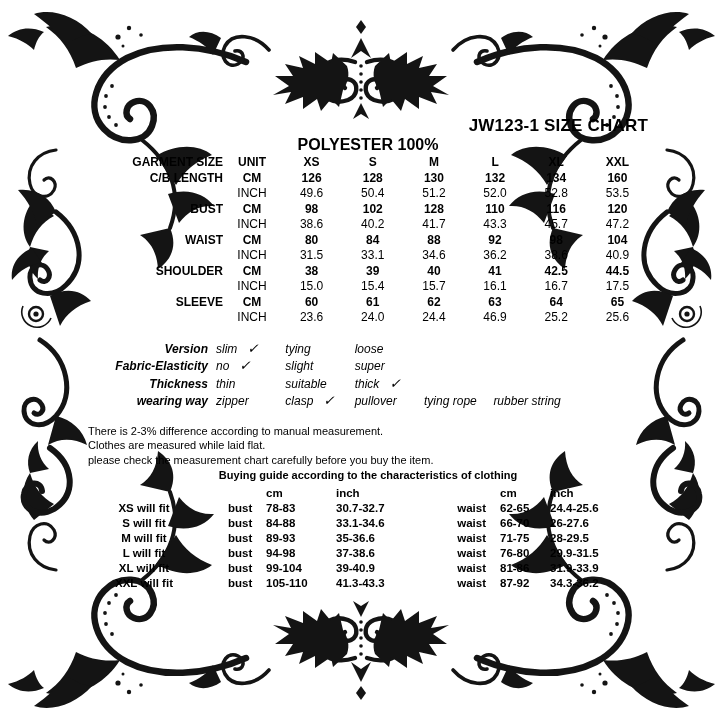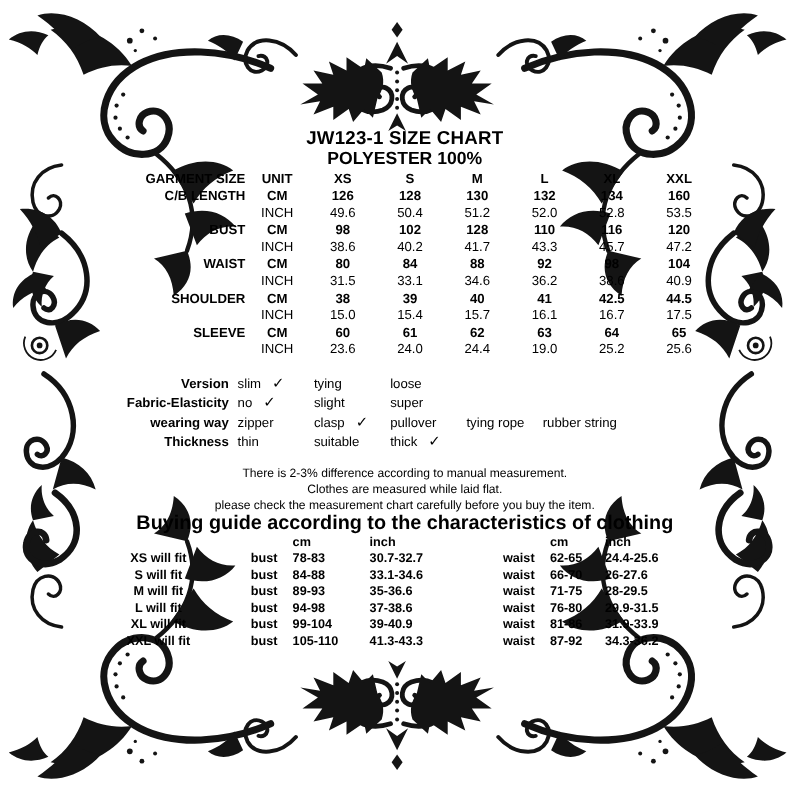--- a/index.html
+++ b/index.html
@@ -3,37 +3,37 @@
 <meta charset="utf-8">
 <style>
   html,body{margin:0;padding:0;}
   body{
     width:723px;height:720px;position:relative;background:#ffffff;
     font-family:"Liberation Sans",sans-serif;color:#000;overflow:hidden;
   }
   .frame{position:absolute;left:0;top:0;width:723px;height:720px;}
   .content{position:absolute;left:88px;top:116px;width:560px;}
 
-  .title{font-size:17px;font-weight:bold;text-align:center;line-height:20px;letter-spacing:.2px;}
+  .title{font-size:17px;font-weight:bold;text-align:right;line-height:20px;letter-spacing:.2px;}
   .subtitle{font-size:16px;font-weight:bold;text-align:center;line-height:14px;margin-top:2px;}
 
   table.size-table{width:100%;border-collapse:collapse;table-layout:fixed;margin-top:3px;}
   .size-table th,.size-table td{padding:0;font-size:12px;line-height:15.5px;text-align:center;font-weight:400;white-space:nowrap;}
   .size-table th{font-weight:700;}
   .size-table .lbl{text-align:right;font-weight:700;padding-left:22px;}
   .size-table tbody tr:nth-child(odd) td{font-weight:700;}
 
   .chars{margin-top:14px;font-size:12px;}
   .char-row{display:flex;align-items:baseline;line-height:17.5px;height:17.5px;white-space:nowrap;}
-  .char-label{width:128px;flex:0 0 128px;text-align:right;font-weight:700;padding-right:8px;box-sizing:border-box;}
-  .opt{display:inline-block;min-width:66px;}
+  .char-label{width:128px;flex:0 0 128px;text-align:right;font-weight:700;padding-right:8px;box-sizing:border-box;font-style:italic;}
+  .opt{display:inline-block;min-width:66px;font-style:italic;}
   .opt .check{margin-left:10px;font-size:13.5px;}
 
-  .notes{margin-top:14px;text-align:center;font-size:11px;line-height:14.5px;}
-  .bg-title{text-align:center;font-weight:700;font-size:18px;line-height:16px;}
+  .notes{margin-top:14px;font-size:11px;line-height:14.5px;}
+  .bg-title{text-align:center;font-weight:700;font-size:11px;line-height:16px;}
 
   .bg-grid{margin-top:3px;display:grid;grid-template-columns:118px 46px 64px 100px 78px 56px 98px;
     font-size:11.5px;font-weight:700;line-height:15px;white-space:nowrap;}
   .bg-row{display:contents;}
   .c-size{text-align:center;padding-right:6px;}
   .c-bust{padding-left:22px;}
   .c-cm{padding-left:14px;}
   .c-inch{padding-left:20px;}
   .c-waist{text-align:right;padding-right:8px;}
   .c-wcm{padding-left:6px;}
@@ -236,21 +236,21 @@
           <td>64</td>
           <td>65</td>
         </tr>
 
         <tr>
           <td class="lbl"></td>
           <td>INCH</td>
           <td>23.6</td>
           <td>24.0</td>
           <td>24.4</td>
-          <td>19.0</td>
+          <td>46.9</td>
           <td>25.2</td>
           <td>25.6</td>
         </tr>
 
     </tbody>
   </table>
 
   <div class="chars">
 
       <div class="char-row">
@@ -273,45 +273,45 @@
             <span class="opt"><span>no</span><span class="check">✓</span></span>
           
             <span class="opt"><span>slight</span><span class="check"></span></span>
           
             <span class="opt"><span>super</span><span class="check"></span></span>
           
         </span>
       </div>
 
       <div class="char-row">
+        <span class="char-label">Thickness</span>
+        <span class="opts">
+          
+            <span class="opt"><span>thin</span><span class="check"></span></span>
+          
+            <span class="opt"><span>suitable</span><span class="check"></span></span>
+          
+            <span class="opt"><span>thick</span><span class="check">✓</span></span>
+          
+        </span>
+      </div>
+
+      <div class="char-row">
         <span class="char-label">wearing way</span>
         <span class="opts">
           
             <span class="opt"><span>zipper</span><span class="check"></span></span>
           
             <span class="opt"><span>clasp</span><span class="check">✓</span></span>
           
             <span class="opt"><span>pullover</span><span class="check"></span></span>
           
             <span class="opt"><span>tying rope</span><span class="check"></span></span>
           
             <span class="opt"><span>rubber string</span><span class="check"></span></span>
-          
-        </span>
-      </div>
-
-      <div class="char-row">
-        <span class="char-label">Thickness</span>
-        <span class="opts">
-          
-            <span class="opt"><span>thin</span><span class="check"></span></span>
-          
-            <span class="opt"><span>suitable</span><span class="check"></span></span>
-          
-            <span class="opt"><span>thick</span><span class="check">✓</span></span>
           
         </span>
       </div>
 
   </div>
 
   <div class="notes">
 
       <div class="note-line">There is 2-3% difference according to manual measurement.</div>
 

